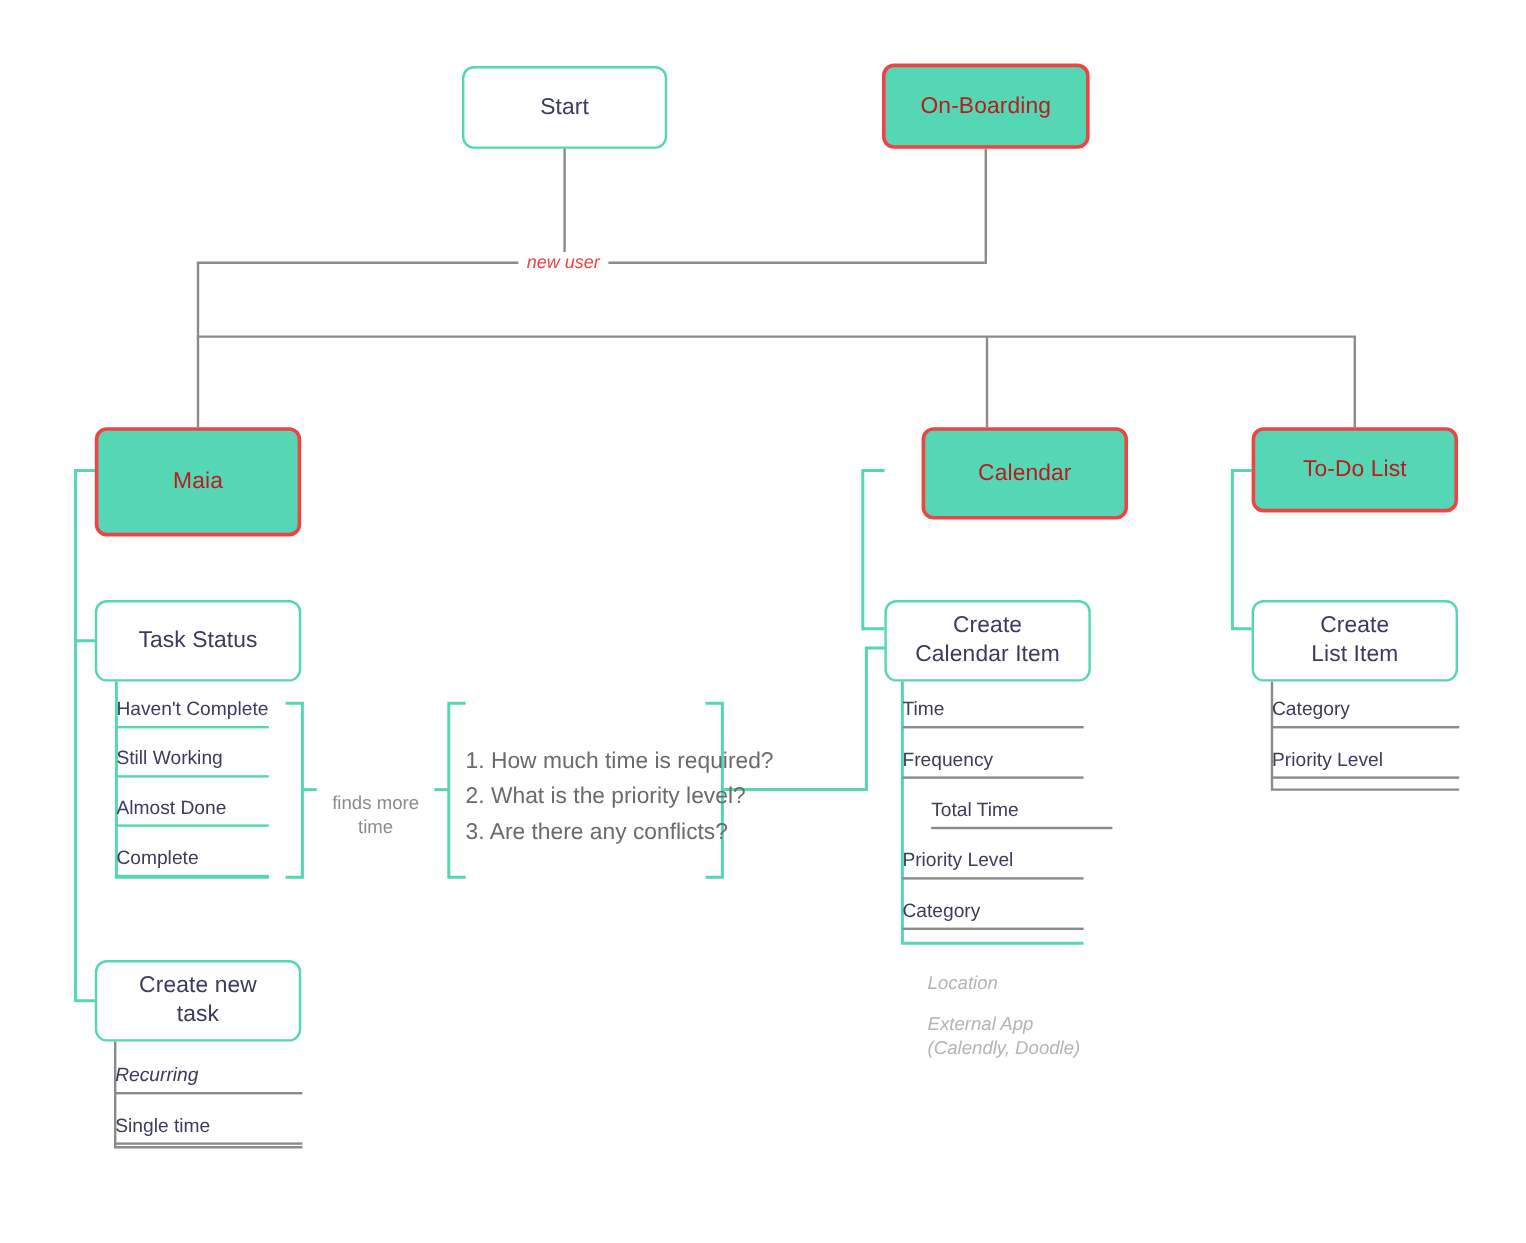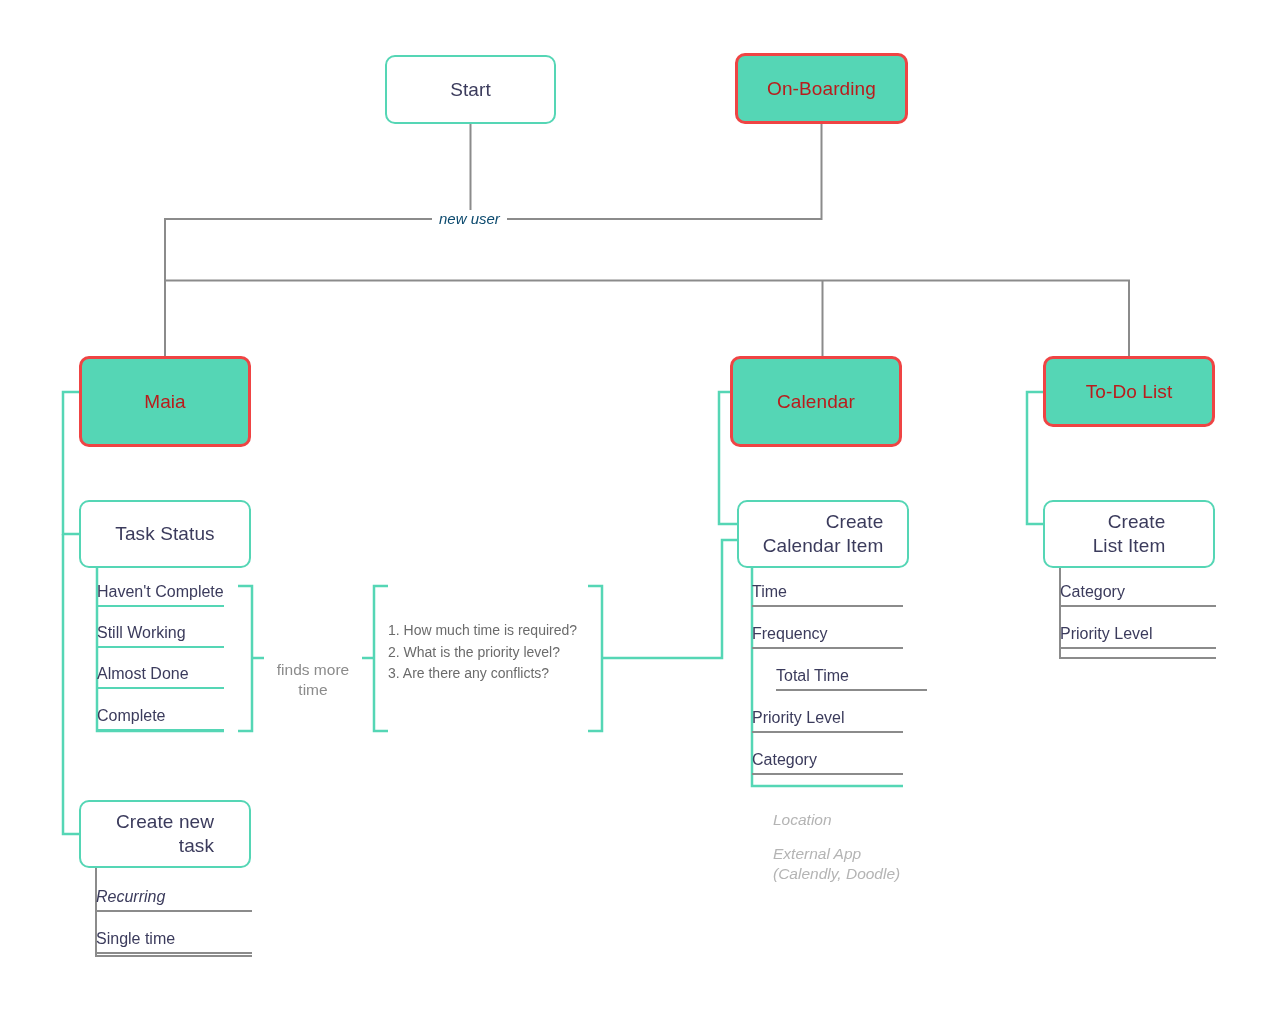--- a/index.html
+++ b/index.html
@@ -28,21 +28,21 @@
     pointer-events: none;
   }
 
   
   .node {
     position: absolute;
     box-sizing: border-box;
     display: flex;
     align-items: center;
     justify-content: center;
-    text-align: right;
+    text-align: center;
     border-radius: 10px;
     color: #3b3b5c;
     font-size: 19px;
     line-height: 1.25;
     letter-spacing: 0.1px;
   }
   .node.filled {
     background: #55D6B5;
     border: 3px solid #ef4444;
     color: #b91c1c;
@@ -74,40 +74,40 @@
     color: #b4b4b4;
     font-size: 15.5px;
     font-style: italic;
     line-height: 1.25;
     white-space: pre-line;
   }
 
   
   .edge-label {
     position: absolute;
-    color: #0c4a6e;
+    color: #ef4444;
     font-size: 15px;
     font-style: italic;
     background: #ffffff;
     padding: 0 7px;
     white-space: nowrap;
   }
   .bracket-label {
     position: absolute;
     color: #8b8b8b;
     font-size: 15.5px;
     line-height: 1.3;
     text-align: center;
     white-space: pre-line;
     background: #ffffff;
   }
   .qlist {
     position: absolute;
     color: #6b6b6b;
-    font-size: 14px;
+    font-size: 19px;
     line-height: 1.55;
     white-space: nowrap;
   }
   .qlist div { margin: 0; padding: 0; }
 </style>
 </head>
 <body>
 
 <div id="canvas">
 
@@ -168,21 +168,21 @@
   </div>
 
   <div class="edge-label" style="left:432px; top:210px;">
     <span>new user</span>
   </div>
 
   <div class="node filled" style="left:79px; top:356px; width:172px; height:91px;">
     <span>Maia</span>
   </div>
 
-  <div class="node filled" style="left:730px; top:356px; width:172px; height:91px;">
+  <div class="node filled" style="left:768px; top:356px; width:172px; height:77px;">
     <span>Calendar</span>
   </div>
 
   <div class="node filled" style="left:1043px; top:356px; width:172px; height:71px;">
     <span>To-Do List</span>
   </div>
 
   <div class="node outline" style="left:79px; top:500px; width:172px; height:68px;">
     <span>Task Status</span>
   </div>

